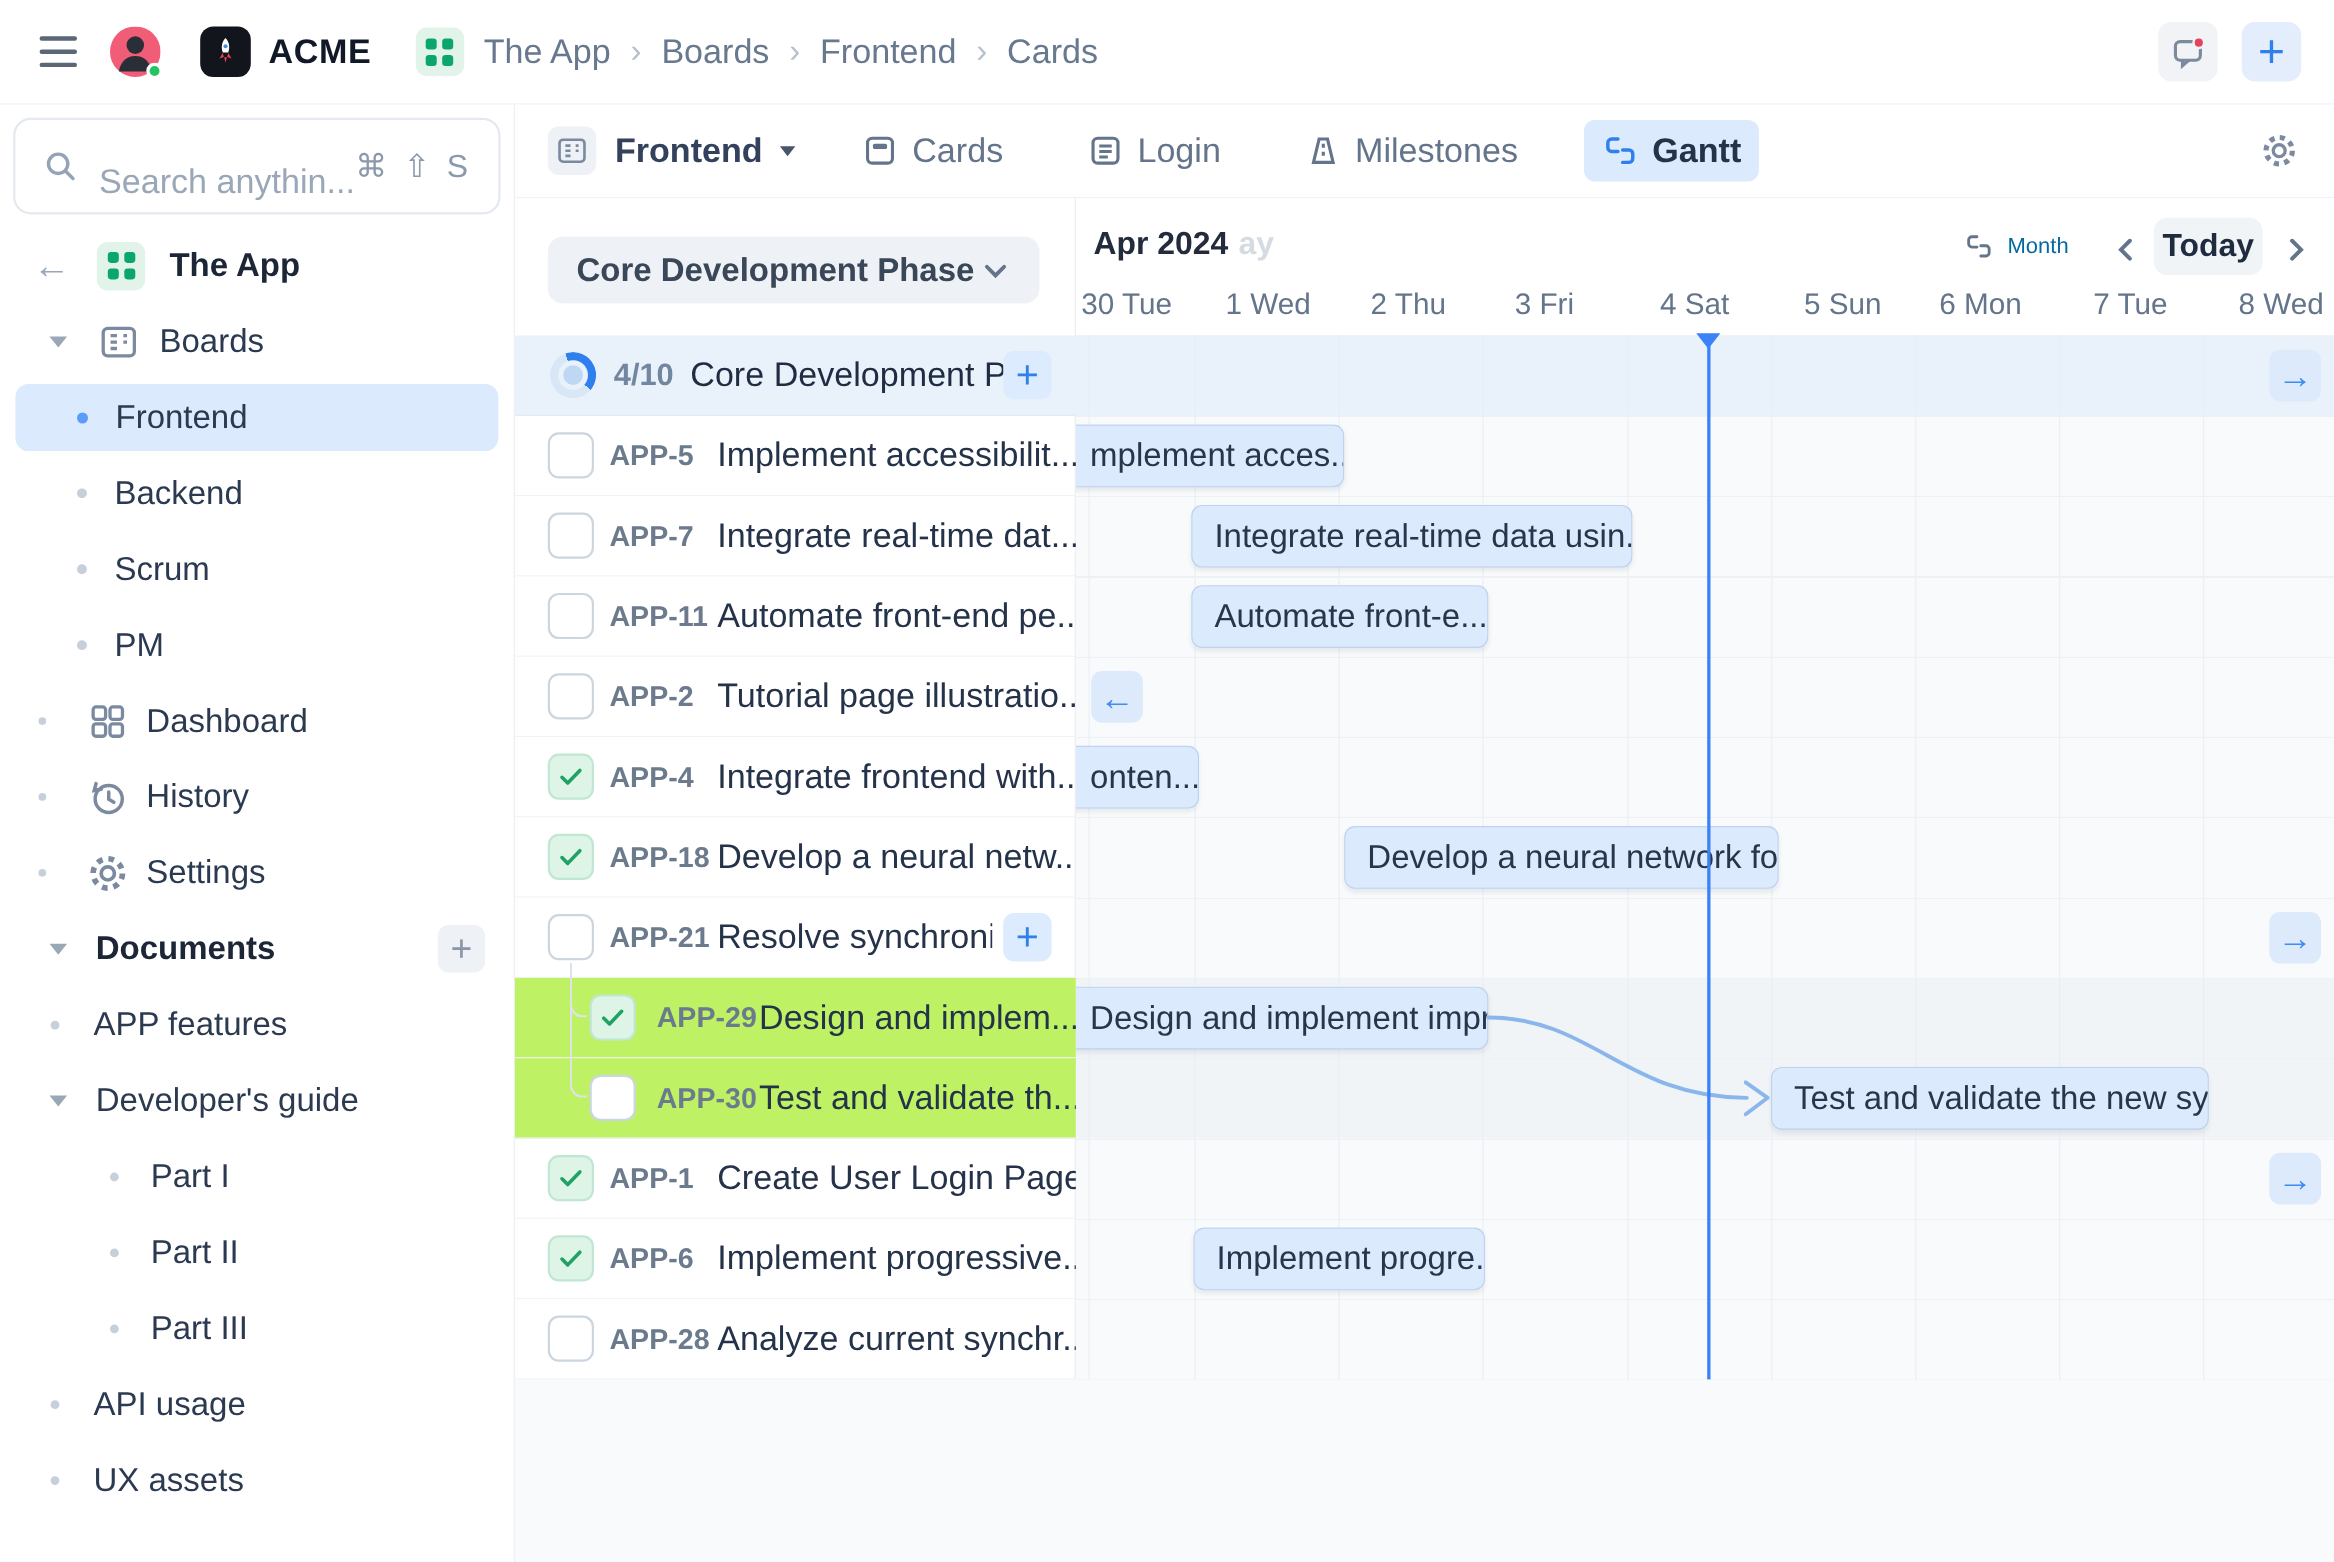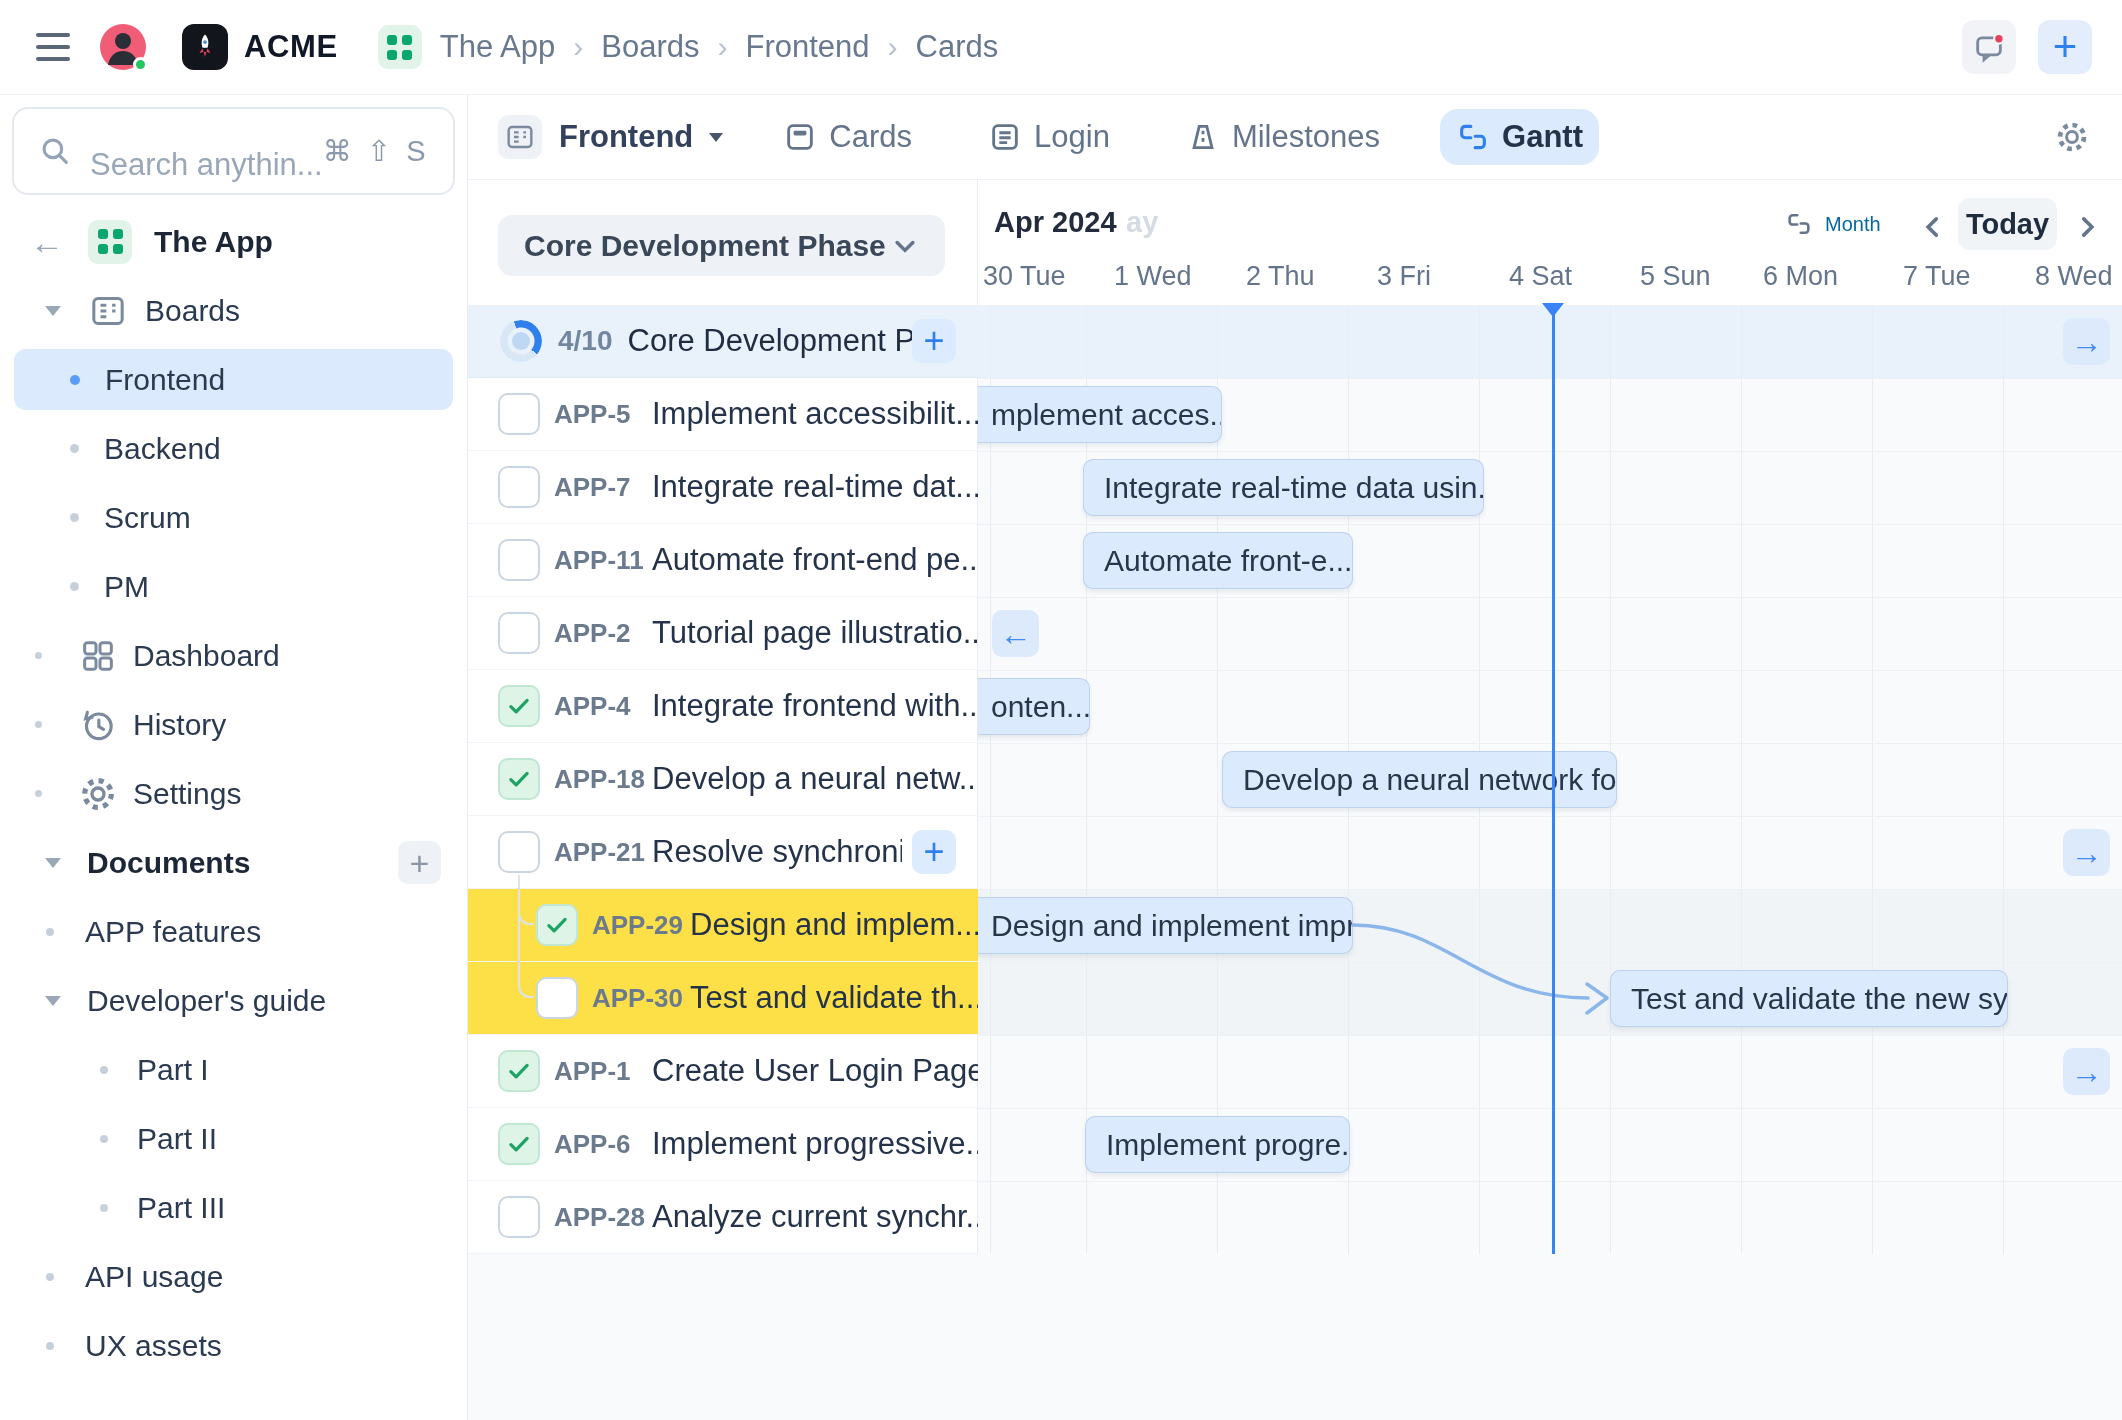--- a/index.html
+++ b/index.html
@@ -65,35 +65,35 @@
   .toolbar { position:absolute; left:0; top:0; right:0; height:85px; background:#fff;
              border-bottom:1px solid #eef1f5; display:flex; align-items:center; z-index:10; }
   .tb-chip { margin-left:30px; width:44px; height:44px; border-radius:10px; background:#eef1f5;
              display:flex; align-items:center; justify-content:center; flex:none; }
   .tb-switch-lbl { margin-left:17px; font-size:31px; font-weight:600; color:#33415c; }
   .tb-caret { margin-left:16px; width:0; height:0; border-left:7px solid transparent;
               border-right:7px solid transparent; border-top:9px solid #475569; }
   .tb-tab { display:flex; align-items:center; margin-left:44px; height:56px; padding:0 16px;
             border-radius:10px; cursor:pointer; }
   .tb-tab .tlbl { margin-left:12px; font-size:31px; color:#64748b; }
-  .tb-tab.sel { background:#dceafd;border-radius:18px; }
+  .tb-tab.sel { background:#dceafd; }
   .tb-tab.sel .tlbl { color:#24324a; font-weight:600; }
   .tb-spacer { flex:1; }
   .tb-gear { margin-right:32px; }
 
   
   .content { position:absolute; left:0; top:85px; right:0; bottom:0; background:#f8fafc; }
   .task-panel { position:absolute; left:0; top:0; width:510px; height:1074px; background:#fff;
                 border-right:1px solid #e8edf3; z-index:5; }
   .phase-select { position:absolute; left:30px; top:35px; width:447px; height:61px; background:#eef1f5;
                   border-radius:14px; display:flex; align-items:center; padding:0 26px; cursor:pointer; }
   .phase-select .ps-lbl { font-size:30px; font-weight:600; color:#3a4758; flex:1; white-space:nowrap; overflow:hidden; }
   .trow { position:absolute; left:0; width:510px; height:73px; display:flex; align-items:center;
           padding-left:30px; border-bottom:1px solid #f0f3f7; background:transparent; }
-  .trow.sub { padding-left:68px; background:#fde047; }
+  .trow.sub { padding-left:68px; background:#bef264;text-align:right; }
   .trow.group { background:#e9f1fb; border-bottom:1px solid #dde9f6; padding-left:32px; }
   .cb { width:42px; height:42px; border:2px solid #ccd6e0; border-radius:10px; background:#fff; flex:none;
         display:flex; align-items:center; justify-content:center; cursor:pointer; }
   .cb.done { background:#def4e7; border-color:#bfe7d2; }
   .cb svg { display:none; } .cb.done svg { display:block; }
   .tid { margin-left:14px; width:96px; flex:none; font-size:26px; font-weight:700; color:#6b7a8d; }
   .ttl { margin-left:2px; font-size:31px; color:#25334a; white-space:nowrap; overflow:hidden; }
   .progwrap { position:relative; width:42px; height:42px; flex:none; }
   .progring { position:absolute; inset:0; border-radius:50%;
               background:conic-gradient(from -20deg, #2f80ed 0 150deg, #d8e6f6 150deg 360deg);

